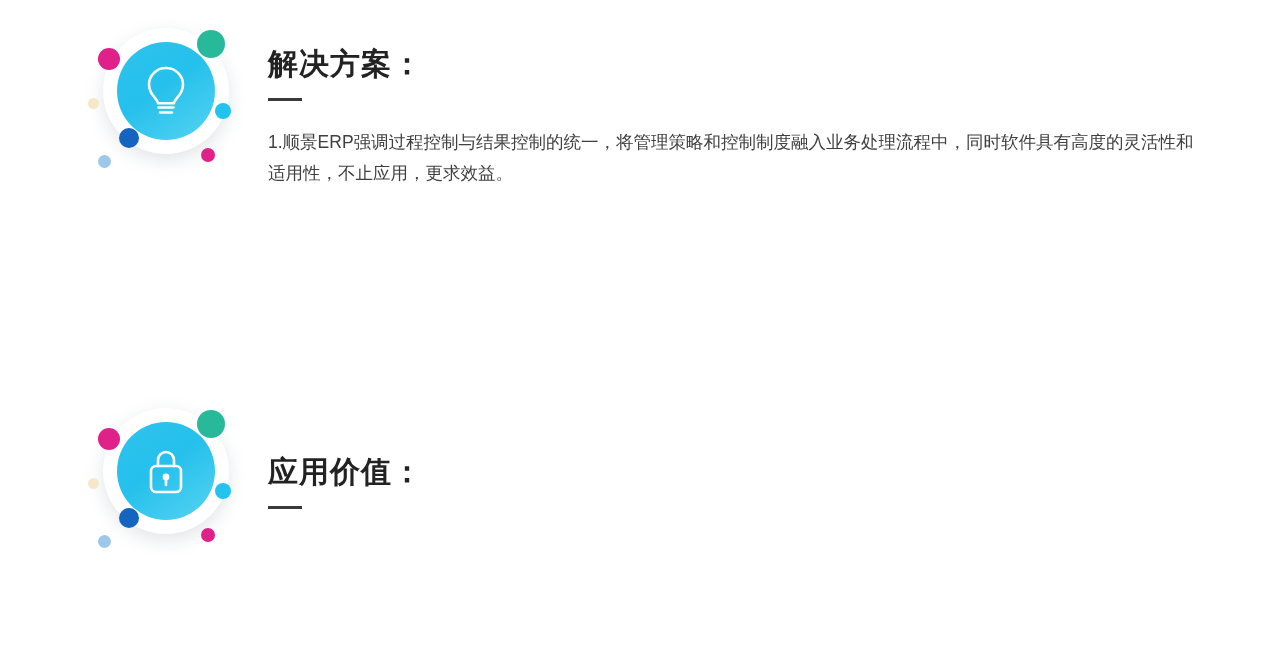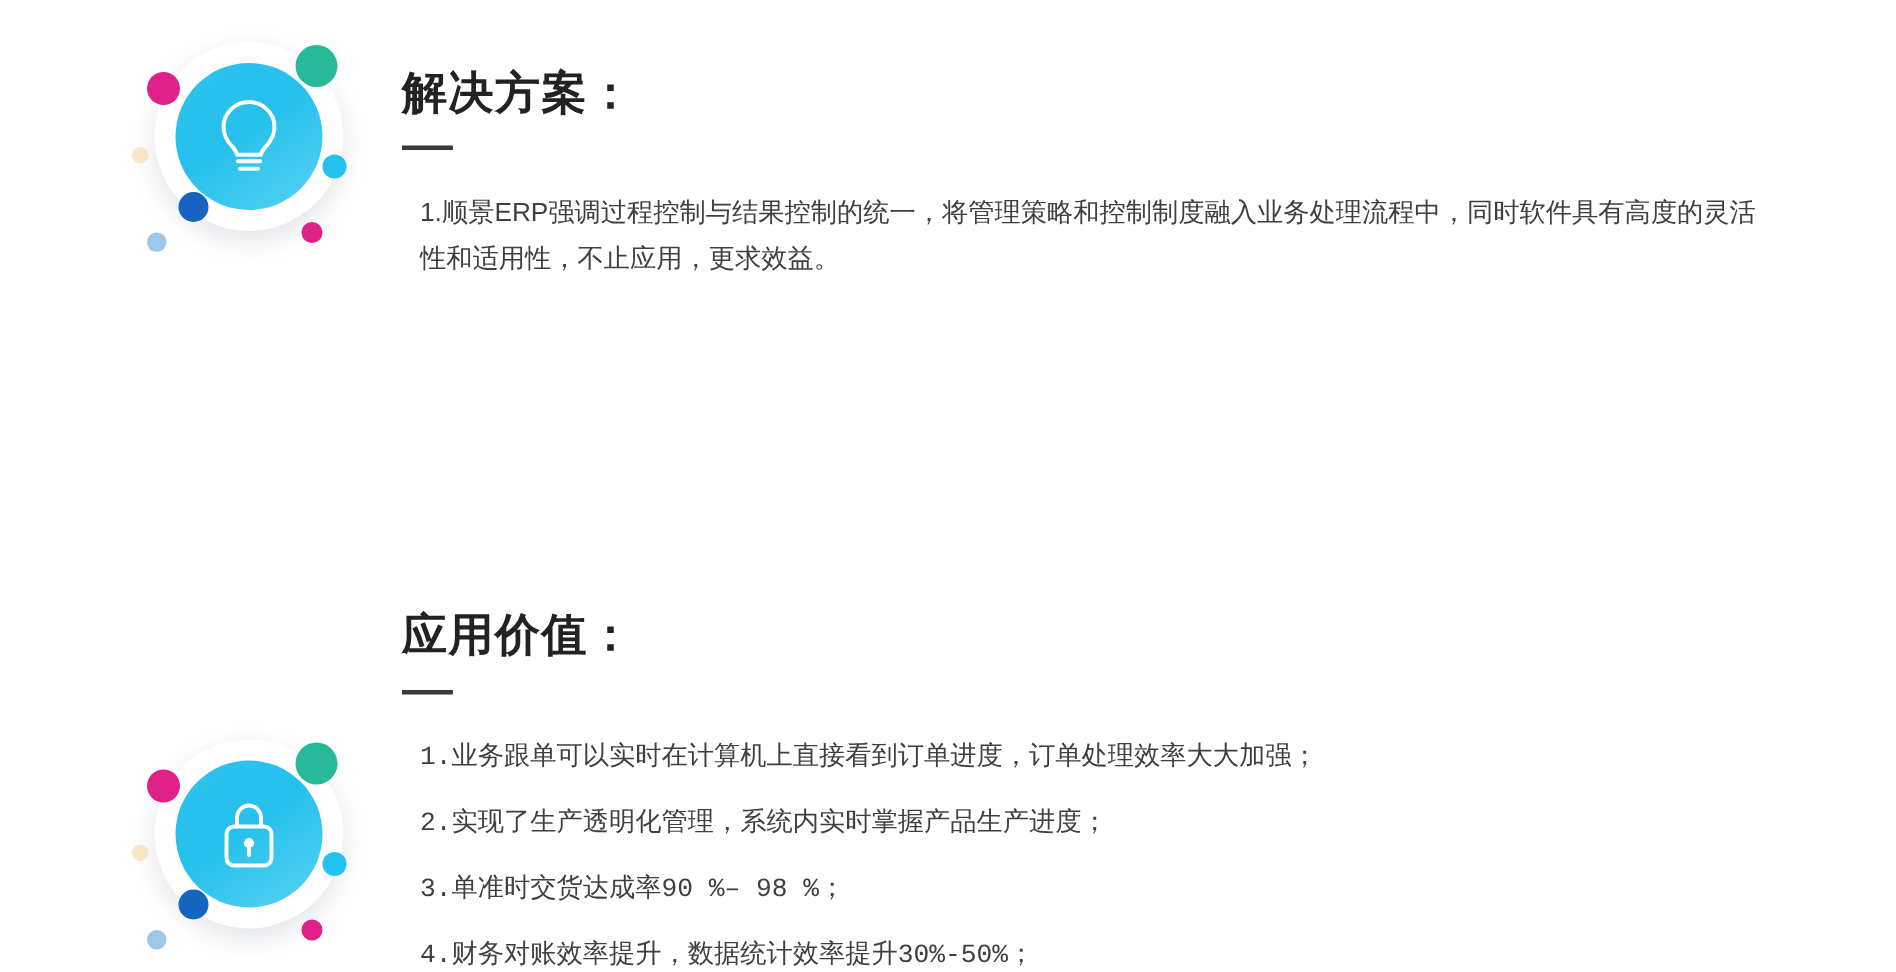--- a/index.html
+++ b/index.html
@@ -14,21 +14,21 @@
     color: #3a3a3a;
     overflow: hidden;
   }
   .page {
     position: relative;
     width: 1264px;
     height: 648px;
   }
   .section {
     display: flex;
-    align-items: flex-end;
+    align-items: center;
   }
   .section-1 { position: absolute; left: 0; top: 0; }
   .section-2 { position: absolute; left: 0; top: 380px; }
 
   
   .icon-cluster {
     position: relative;
     width: 268px;
     height: 200px;
     flex: 0 0 268px;
@@ -85,23 +85,23 @@
     background: #3a3a3a;
     margin-bottom: 26px;
   }
   .body-text {
     font-size: 17.5px;
     line-height: 31px;
     color: #3f3f3f;
     max-width: 932px;
   }
   .body-text p {
-    margin: 12px;
+    margin: 0;
   }
-  .section-2 .content { padding-top: 28px; font-family: Liberation Mono, monospace; }
+  .section-2 .content { padding-top: 28px; }
   .section-2 .body-text { line-height: 32px; }
 </style>
 </head>
 <body>
 
 <div class="page">
 
   <div class="section section-1">
 
     <div class="icon-cluster">
@@ -147,22 +147,16 @@
       <span class="dot d-cyan-right"></span>
       <span class="dot d-blue"></span>
       <span class="dot d-magenta-bot"></span>
       <span class="dot d-lightblue"></span>
       <span class="dot d-cream"></span>
     </div>
 
     <div class="content">
       <h2 class="heading">应用价值：</h2>
       <div class="rule"></div>
-      <div class="body-text">
-        <p>1.业务跟单可以实时在计算机上直接看到订单进度，订单处理效率大大加强；</p>
-        <p>2.实现了生产透明化管理，系统内实时掌握产品生产进度；</p>
-        <p>3.单准时交货达成率90 %– 98 %；</p>
-        <p>4.财务对账效率提升，数据统计效率提升30%-50%；</p>
-      </div>
     </div>
   </div>
 
 </div>
 
 </body></html>

